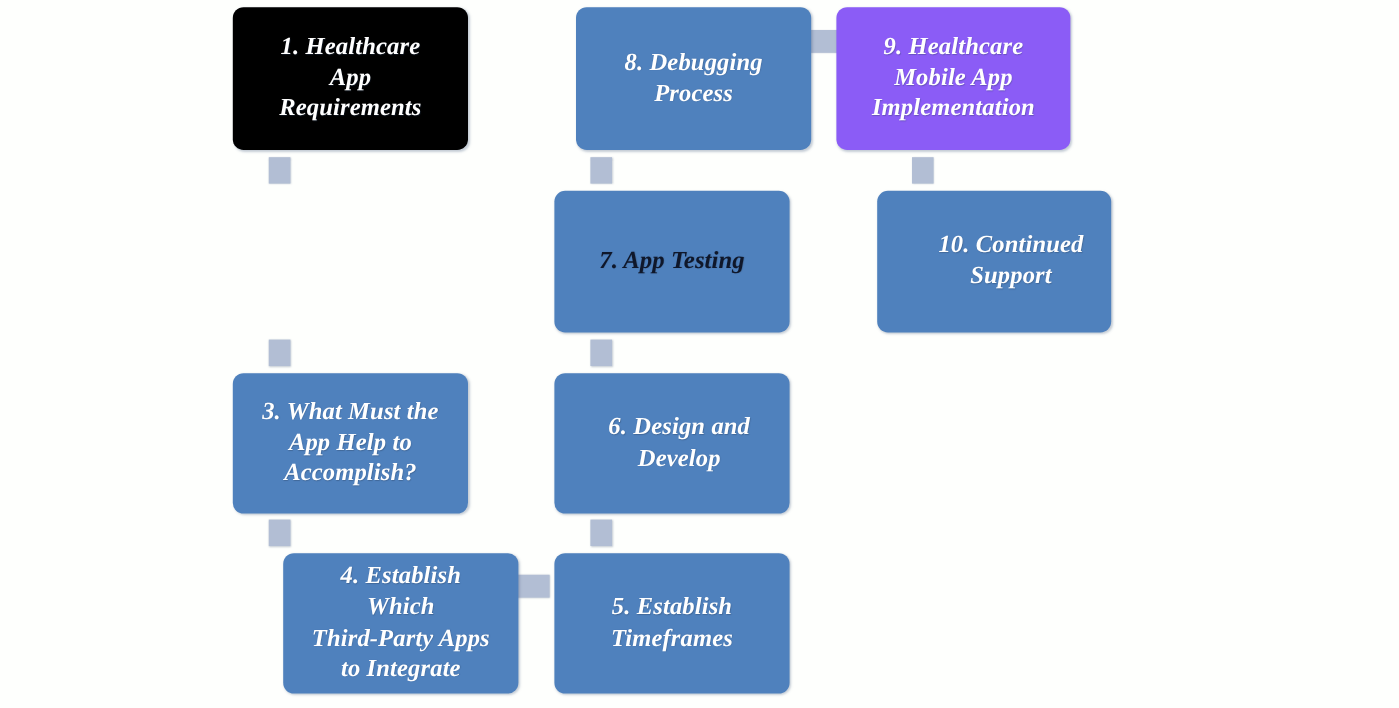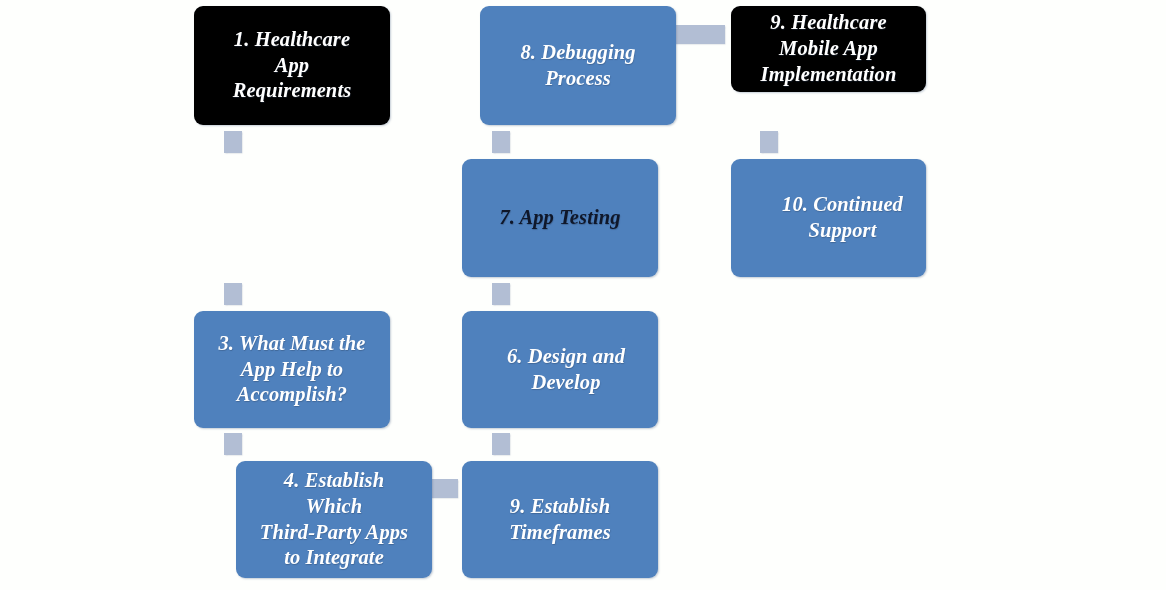--- a/index.html
+++ b/index.html
@@ -66,35 +66,35 @@
 App Help to
 Accomplish?</div>
     </div>
     <div class="node" style="left: 194px; top: 461px; width: 196px; height: 117px; background: rgb(79, 129, 189); margin-left: 42px;">
       <div class="node-label" style="color: rgb(255, 255, 255);">4. Establish
 Which
 Third-Party Apps
 to Integrate</div>
     </div>
     <div class="node" style="left: 462px; top: 461px; width: 196px; height: 117px; background: rgb(79, 129, 189);">
-      <div class="node-label" style="color: rgb(255, 255, 255);">9. Establish
+      <div class="node-label" style="color: rgb(255, 255, 255);">5. Establish
 Timeframes</div>
     </div>
     <div class="node" style="left: 462px; top: 311px; width: 196px; height: 117px; background: rgb(79, 129, 189);">
       <div class="node-label" style="color: rgb(255, 255, 255); margin-left: 12px;">6. Design and
 Develop</div>
     </div>
     <div class="node" style="left: 462px; top: 159px; width: 196px; height: 118px; background: rgb(79, 129, 189);">
       <div class="node-label" style="color: #0f172a;">7. App Testing</div>
     </div>
     <div class="node" style="left: 462px; top: 6px; width: 196px; height: 119px; background: rgb(79, 129, 189); margin-left: 18px;">
       <div class="node-label" style="color: rgb(255, 255, 255);">8. Debugging
 Process</div>
     </div>
-    <div class="node" style="left: 731px; top: 6px; width: 195px; height: 86px; background: #000000;">
+    <div class="node" style="left: 697px; top: 6px; width: 195px; height: 119px; background: #8b5cf6;">
       <div class="node-label" style="color: rgb(255, 255, 255);">9. Healthcare
 Mobile App
 Implementation</div>
     </div>
     <div class="node" style="left: 731px; top: 159px; width: 195px; height: 118px; background: rgb(79, 129, 189);">
       <div class="node-label" style="color: rgb(255, 255, 255); margin-left: 28px;">10. Continued
 Support</div>
     </div>
   </div>
 

